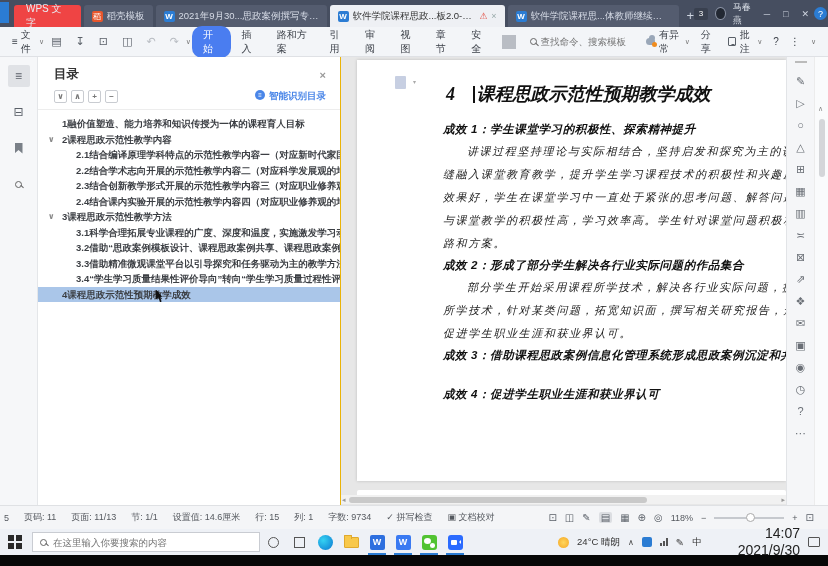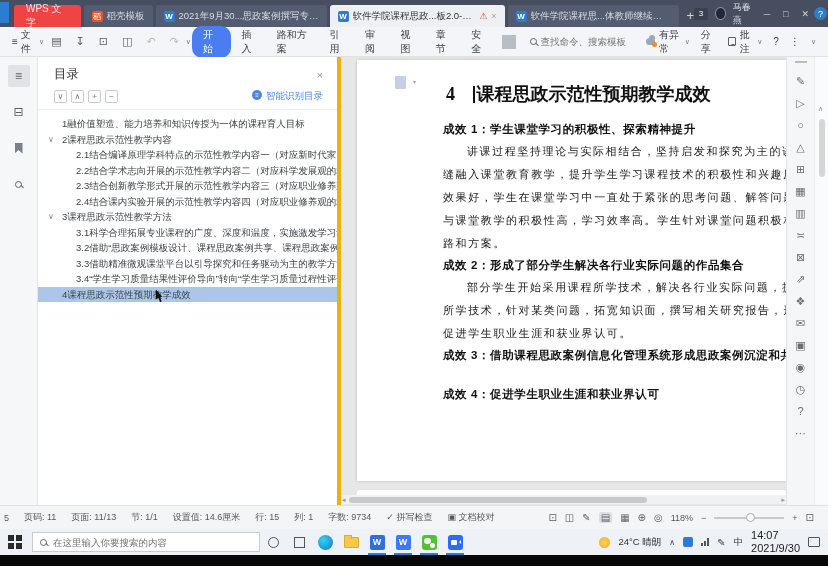--- a/index.html
+++ b/index.html
@@ -48,37 +48,37 @@
   .mag { width:7px; height:7px; border:1.3px solid #666; border-radius:50%; position:relative; flex:none; }
   .mag::after { content:''; position:absolute; width:4px; height:1.3px; background:#666; transform:rotate(45deg); right:-3px; bottom:-1px; }
   .bookmark { width:8px; height:11px; background:#7a8088; clip-path:polygon(0 0,100% 0,100% 100%,50% 68%,0 100%); }
 
   
   .leftstrip { left:0; top:57px; width:38px; height:448px; background:#f6f7f9; border-right:1px solid #e4e6e9; display:flex; flex-direction:column; align-items:center; padding-top:8px; gap:14px; }
   .ls-btn { width:22px; height:22px; display:flex; align-items:center; justify-content:center; color:#5a6068; font-size:12px; border-radius:2px; }
   .ls-btn.sel { background:#e0e2e6; }
 
   
-  .toc { left:38px; top:57px; width:303px; height:448px; background:#fff; border-right:4px solid #eab308; }
+  .toc { left:38px; top:57px; width:303px; height:448px; background:#fff; border-right:1px solid #eab308;font-weight:bold; }
   .toc-head { display:flex; align-items:center; justify-content:space-between; padding:9px 14px 4px 16px; }
   .toc-title { font-size:12.5px; color:#333; }
   .toc-x { color:#999; font-size:11px; }
   .toc-tools { display:flex; align-items:center; padding:3px 14px 6px 16px; border-bottom:1px solid #ededed; }
   .sq-btn { width:13px; height:13px; border:1px solid #c9ccd1; border-radius:2px; margin-right:4px; font-size:8px; color:#777; display:flex; align-items:center; justify-content:center; }
   .smart { margin-left:auto; display:flex; align-items:flex-start; gap:4px; color:#4a86e8; font-size:9.5px; }
   .smart-dot { width:10px; height:10px; border-radius:50%; background:#4a86e8; color:#fff; font-size:6px; display:flex; align-items:center; justify-content:center; }
   .toc-list { padding-top:6px; font-size:9.5px; color:#3c3f44; }
   .toc-row { height:15.5px; line-height:15.5px; white-space:nowrap; overflow:hidden; position:relative; padding-left:24px; }
   .toc-row.lvl2 { padding-left:38px; }
   .toc-row .chev { position:absolute; left:10px; color:#888; font-size:8px; }
   .toc-row.sel { background:#aac6e9; }
   .cursor-arrow { position:absolute; left:118px; top:3px; width:9px; height:13px; background:#111; clip-path:polygon(0 0,0 76%,28% 62%,45% 100%,62% 92%,47% 58%,70% 55%); z-index:5; }
 
   
-  .docarea { left:341px; top:57px; width:445px; height:448px; background:#e7e7e7; }
+  .docarea { left:341px; top:57px; width:445px; height:448px; background:#e7e7e7;font-style:italic; }
   .page { position:absolute; left:16px; top:3px; width:429px; height:421px; background:#fff; box-shadow:0 0 3px rgba(0,0,0,.18); overflow:hidden; }
   .p-icon { position:absolute; left:38px; top:16px; width:11px; height:13px; background:#c7cfe2; border-radius:1px; color:#8a94b0; }
   .p-icon::after { content:'▾'; position:absolute; right:-10px; top:2px; font-size:6px; color:#aaa; }
   .doc-serif { font-family:"Liberation Serif","DejaVu Serif",serif; }
   .dheading { position:absolute; left:89px; top:22px; font-size:18px; font-weight:bold; white-space:nowrap; color:#111; }
   .dheading .num { margin-right:18px; }
   .caret { display:inline-block; width:1.5px; height:17px; background:#111; vertical-align:-3px; margin-right:2px; }
   .s-title { position:absolute; left:86px; font-size:11.5px; font-weight:bold; color:#111; letter-spacing:.6px; white-space:nowrap; }
   .s-lines { position:absolute; left:86px; width:343px; }
   .para-line { font-family:"Liberation Serif","DejaVu Serif",serif; font-size:11px; letter-spacing:1.6px; line-height:23px; height:23px; white-space:nowrap; color:#1a1a1a; }
@@ -122,21 +122,21 @@
   .wechat::before { content:''; position:absolute; left:2px; top:3px; width:7px; height:6px; background:#fff; border-radius:50%; }
   .wechat::after { content:''; position:absolute; right:2px; bottom:2px; width:5px; height:4.5px; background:#fff; border-radius:50%; }
   .meeting { width:15px; height:15px; border-radius:3px; background:#2b6bff; position:relative; }
   .meeting::before { content:''; position:absolute; left:3px; top:5px; width:6px; height:5px; background:#fff; border-radius:1px; }
   .meeting::after { content:''; position:absolute; right:2px; top:5px; border:2.5px solid transparent; border-right-color:#fff; }
   .tray { margin-left:auto; display:flex; align-items:center; gap:8px; padding-right:8px; color:#333; font-size:9.5px; }
   .sun { width:11px; height:11px; border-radius:50%; background:radial-gradient(#ffd75e,#f5a623); }
   .tray-blue { width:10px; height:10px; background:#2b7cd3; border-radius:2px; }
   .sigbars { display:flex; align-items:flex-end; gap:1px; height:8px; }
   .sigbars i { display:block; width:2px; background:#555; }
-  .clock { text-align:left; font-size:11px; line-height:1.2; color:#222; }
+  .clock { text-align:right; font-size:14px; line-height:1.2; color:#222;margin-left:28px; }
   .notif { width:12px; height:10px; border:1px solid #555; border-radius:1px; }
   .black-strip { left:0; top:555px; width:828px; height:11px; background:#070707; }
 </style>
 </head>
 <body>
 
 <div class="abs titlebar">
   <div class="tl-accent"></div>
   <div class="wps-btn">
       <span>WPS 文字</span>

